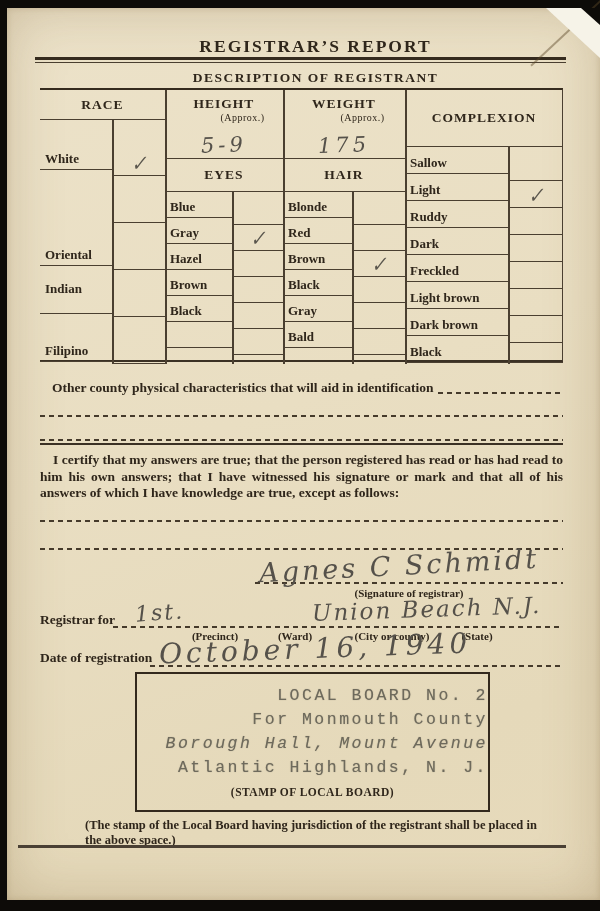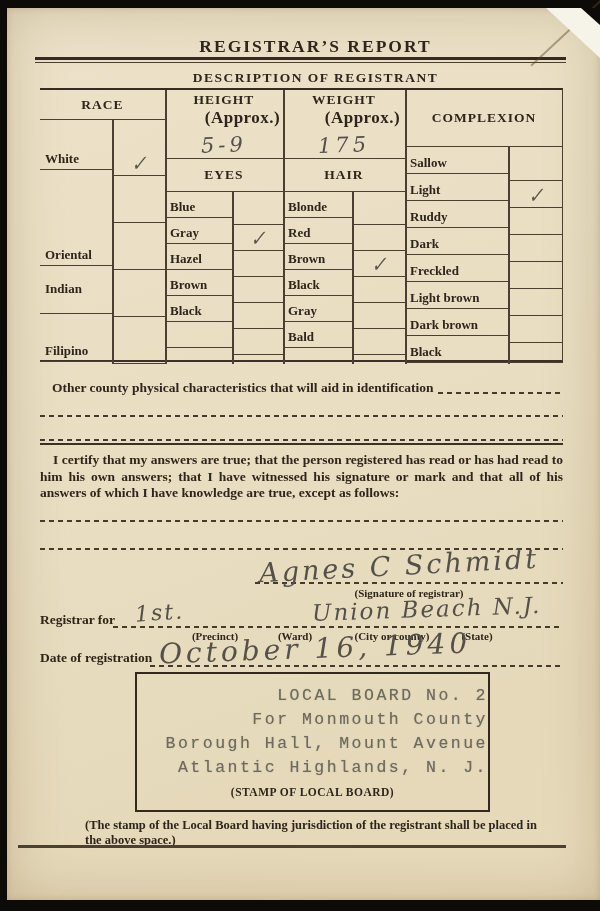--- a/index.html
+++ b/index.html
@@ -31,21 +31,21 @@
     border-top:3px solid #352b1e;border-bottom:1.5px solid #4a3f30;}
   .subhead{top:62px;font-size:13.5px;font-weight:bold;letter-spacing:1.5px;}
 
   
   .dtable{left:33px;top:80px;width:523px;height:274px;
     border-top:2.5px solid #352b1e;border-bottom:2px solid #3b3124;
     border-right:1.5px solid #4a3f30;}
   .vrule{position:absolute;width:1.5px;background:#4a3f30;}
   .thead{position:absolute;box-sizing:border-box;display:flex;flex-direction:column;
     align-items:center;justify-content:center;font-weight:bold;font-size:13.5px;letter-spacing:1px;}
-  .thead .approx{font-size:17px;font-weight:bold;letter-spacing:.5px;padding-left:37px;}
+  .thead .approx{font-size:10px;font-weight:normal;letter-spacing:.5px;padding-left:37px;}
   .bline{border-bottom:1.5px solid #4a3f30;}
   .cell{position:absolute;box-sizing:border-box;border-bottom:1.5px solid #4a3f30;
     display:flex;align-items:flex-end;}
   .lbl{padding:0 0 2px 5px;font-weight:bold;font-size:13px;white-space:nowrap;}
   .chk{justify-content:center;}
 
   
   .hw{font-family:"DejaVu Serif","Liberation Serif",serif;font-style:italic;
     color:#55514a;white-space:nowrap;}
   .hw-check{font-size:19px;line-height:1;color:#5a564d;
@@ -297,21 +297,21 @@
   <div class="abs caption" style="left:385px;top:622px;transform:translateX(-50%);">(City or county)</div>
   <div class="abs caption" style="left:470px;top:622px;transform:translateX(-50%);">(State)</div>
 
   <div class="abs formlabel" style="left:33px;top:642px;">Date of registration</div>
   <div class="abs dashes" style="left:143px;top:657px;width:413px;"></div>
   <div class="abs hw" style="left:152px;top:624px;font-size:28px;letter-spacing:4px;transform:rotate(-2deg);">October 16, 1940</div>
 
   <div class="abs stampbox">
     <div class="stampline" style="top:12px;">LOCAL BOARD No. 2</div>
     <div class="stampline" style="top:36px;">For Monmouth County</div>
-    <div class="stampline" style="top:60px;">Borough Hall, Mount Avenue</div>
+    <div class="stampline" style="top:60px;font-style:italic;">Borough Hall, Mount Avenue</div>
     <div class="stampline" style="top:84px;">Atlantic Highlands, N. J.</div>
     <div class="stampcaption">(STAMP OF LOCAL BOARD)</div>
   </div>
 
   <div class="abs note">(The stamp of the Local Board having jurisdiction of the registrant shall be placed in the above space.)</div>
   <div class="abs botrule"></div>
 
   <div class="corner-crease"></div>
   <div class="corner-fold"></div>
   <div class="corner-cut"></div>

